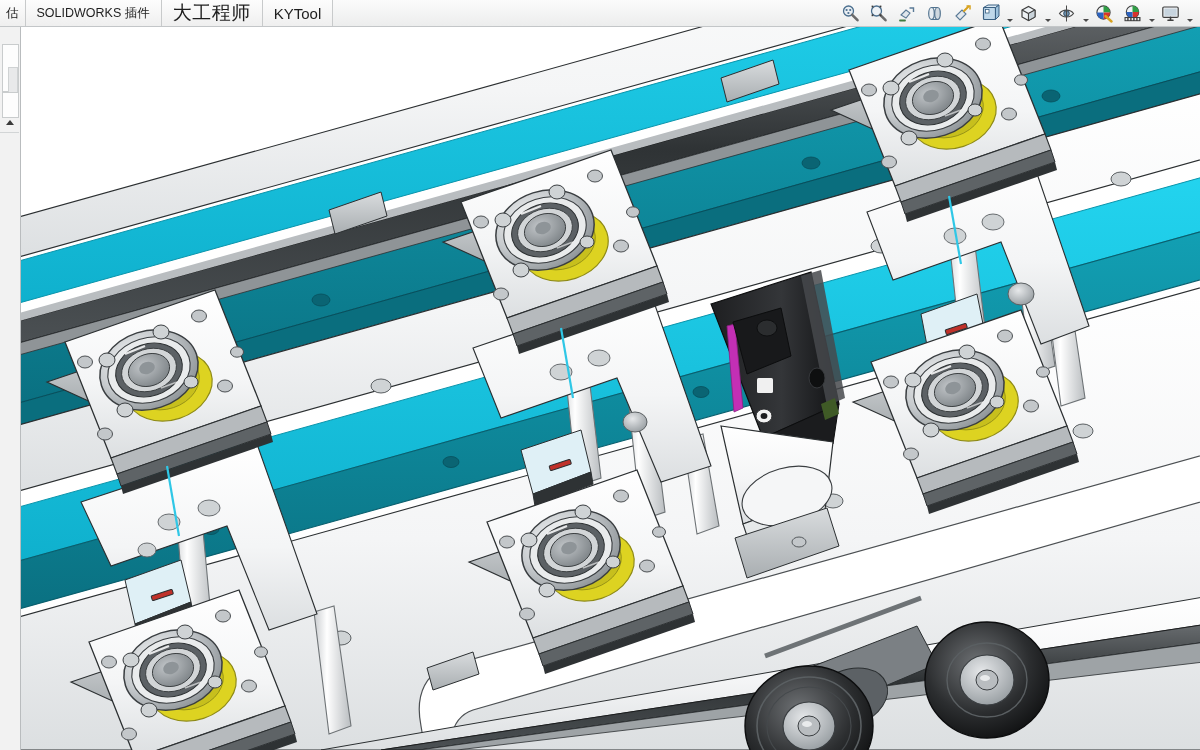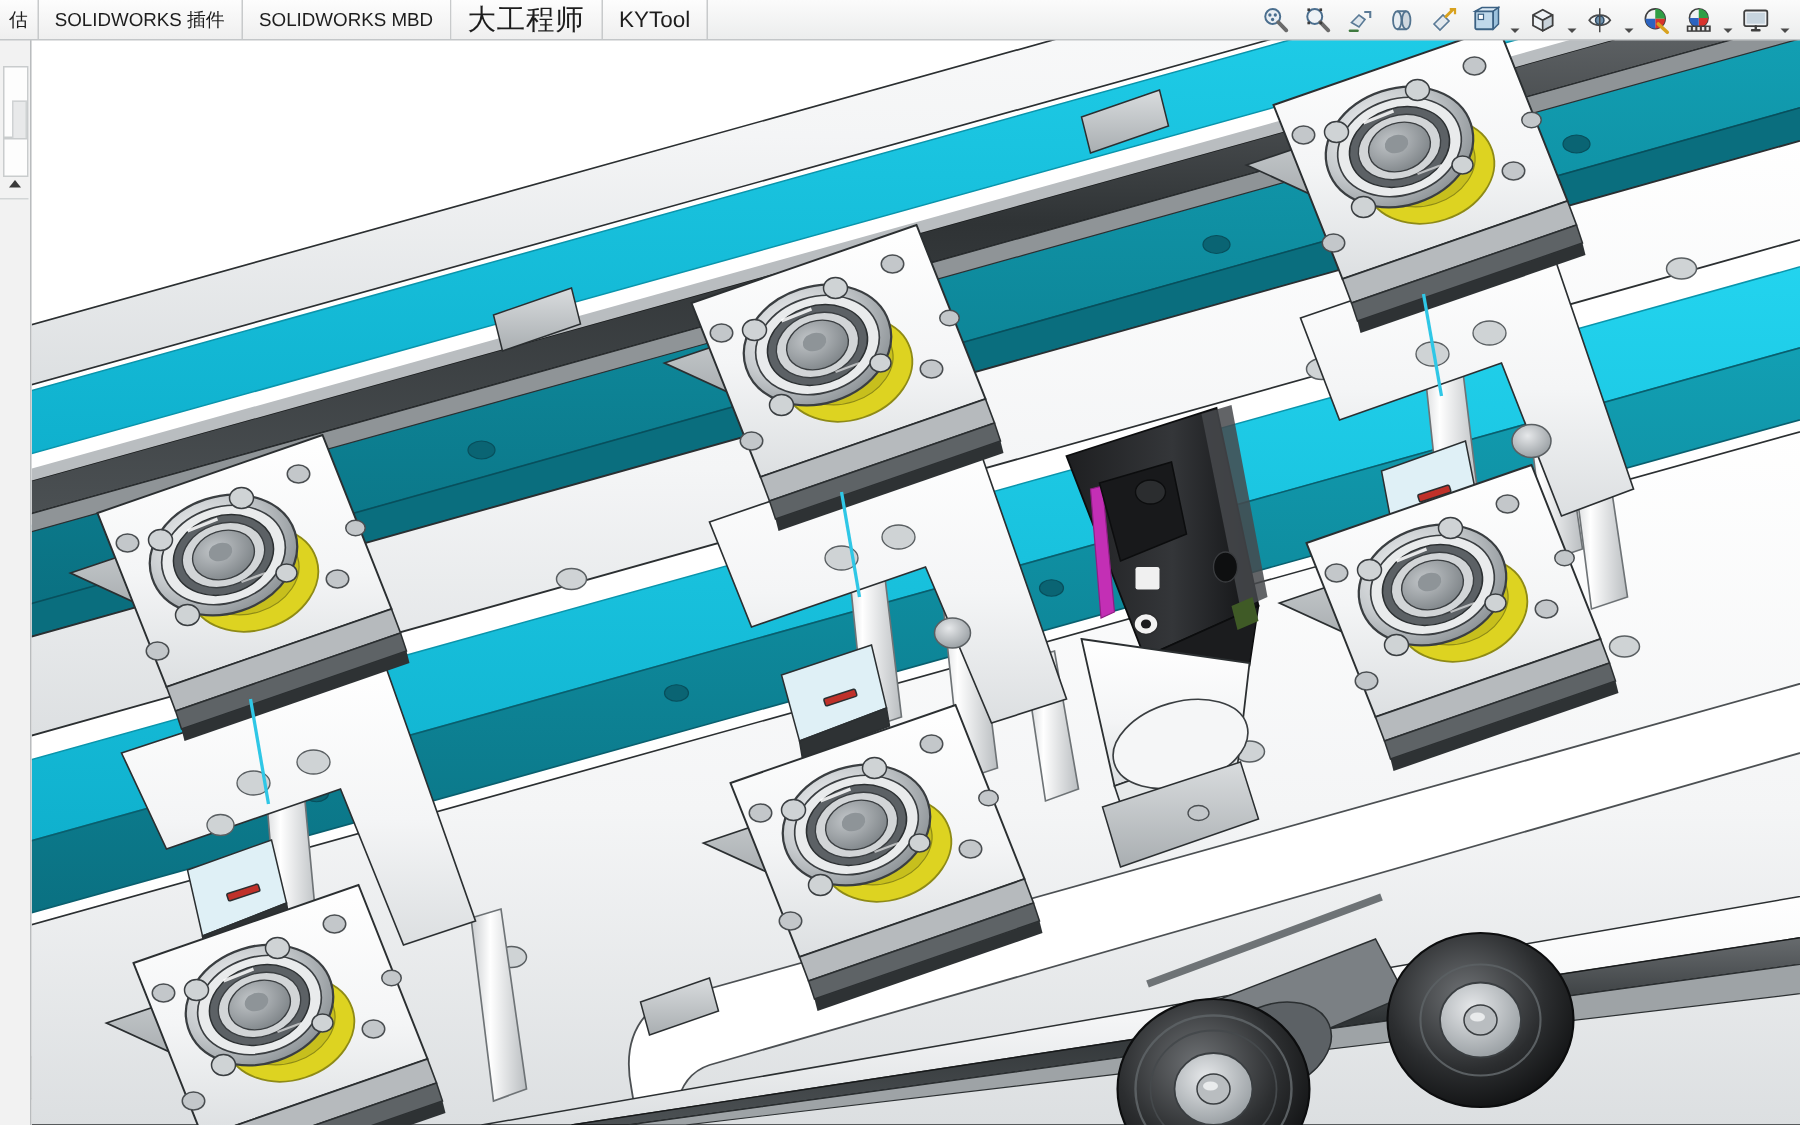--- a/index.html
+++ b/index.html
@@ -55,23 +55,20 @@
 <div id="app">
 
   <div class="ribbon">
 
     <div class="tabs">
       <div class="tab clipped">
         <span>估</span>
       </div>
       <div class="tab">
         <span>SOLIDWORKS 插件</span>
-      </div>
-      <div class="tab">
-        <span>SOLIDWORKS MBD</span>
       </div>
       <div class="tab cjk">
         <span>大工程师</span>
       </div>
       <div class="tab bold">
         <span>KYTool</span>
       </div>
     </div>
 
     <div class="ribbon-spacer"></div>

